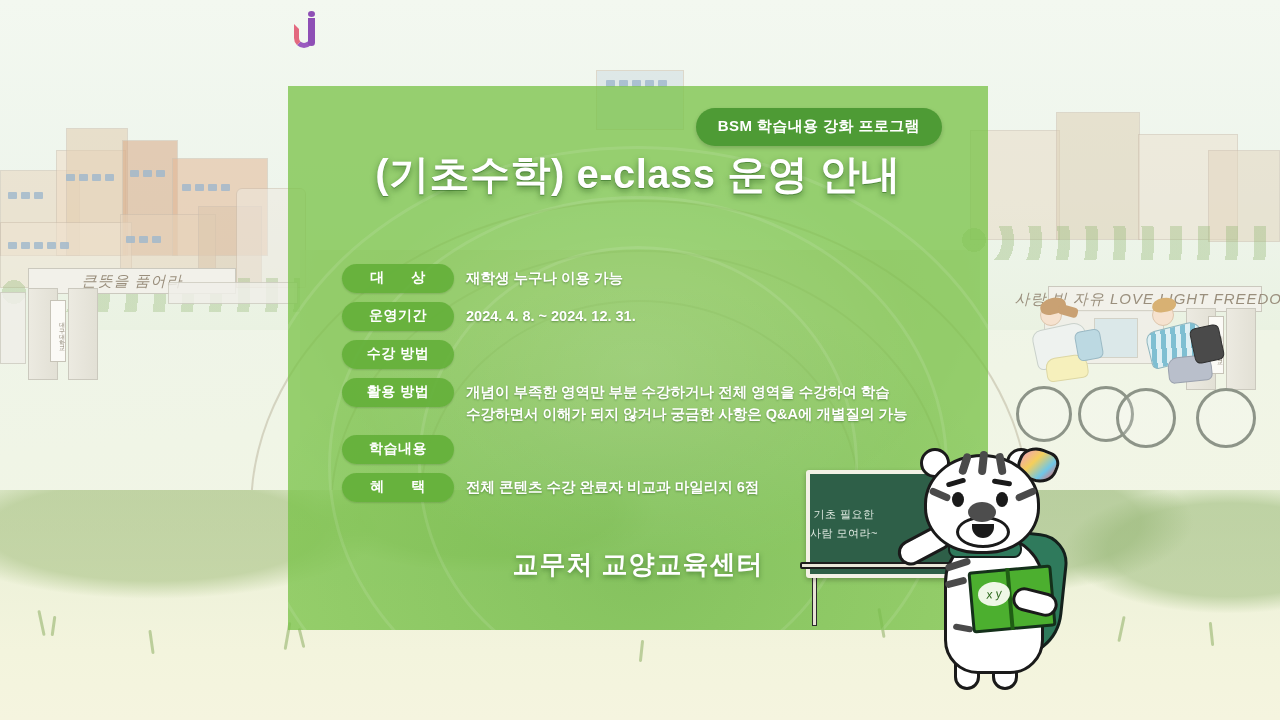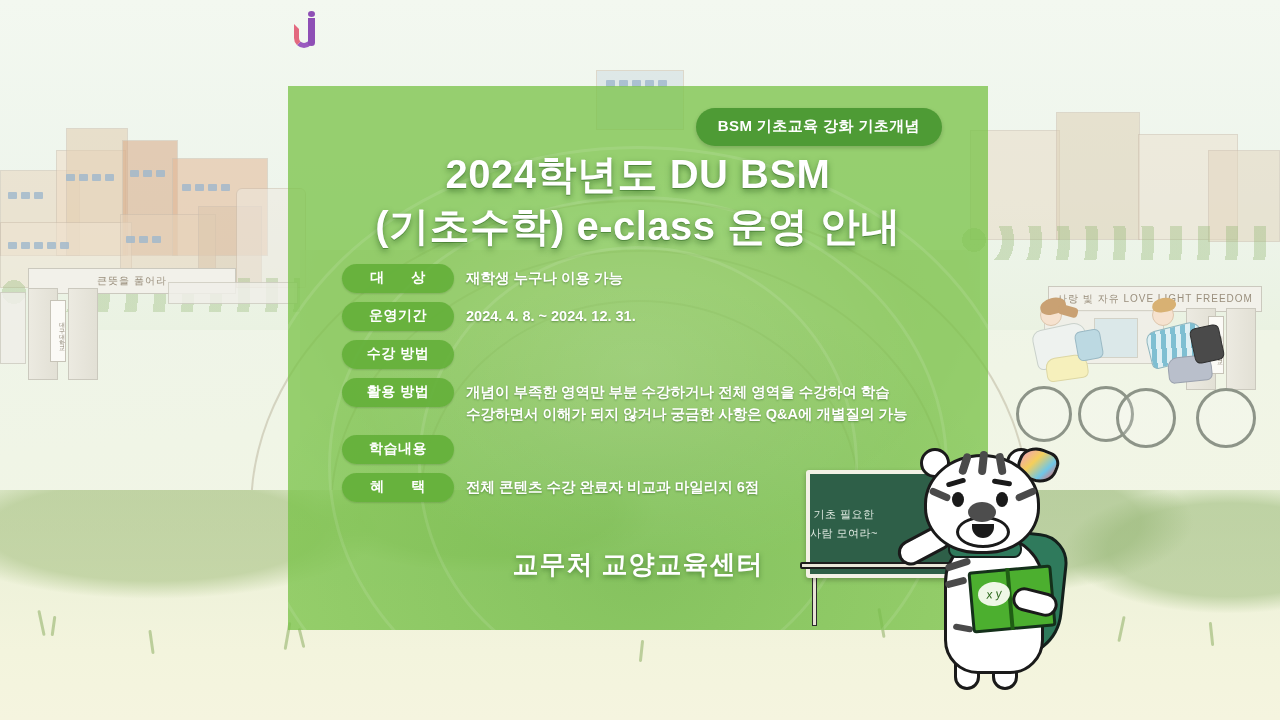--- a/index.html
+++ b/index.html
@@ -87,21 +87,21 @@
     background: #f0efe9;
     border: 1px solid #cfcdc2;
     opacity: .85;
   }
   .gate-lintel {
     position: absolute;
     height: 26px;
     background: #f2f1ea;
     border: 1px solid #cbc9be;
     display: flex; align-items: center; justify-content: center;
-    font-size: 10px; letter-spacing: 1px; color: #9a8f7d; white-space: nowrap;
+    font-size: 15px; letter-spacing: 1px; color: #9a8f7d; white-space: nowrap; font-style: italic;
   }
   .gate-pillar {
     position: absolute; width: 30px;
     background: linear-gradient(90deg, #eceae1, #e2e0d5);
     border: 1px solid #cbc9be;
   }
   .gate-plate {
     position: absolute;
     width: 16px; background: #fbfaf6; border: 1px solid #c6c3b7;
     font-size: 6px; color: #8d8574; text-align: center; line-height: 1.15;
@@ -512,24 +512,23 @@
       <div class="logo-j"></div>
     </div>
   </div>
 
   <div class="panel">
     <div class="panel-glow"></div>
     <div class="panel-arc" style="left:-40px; top:60px;  width:780px; height:640px;"></div>
     <div class="panel-arc" style="left:40px;  top:110px; width:620px; height:540px;"></div>
     <div class="panel-arc" style="left:130px; top:160px; width:440px; height:440px;"></div>
 
-    <div class="badge">BSM 기초교육 강화 기초개념</div>
+    <div class="badge">BSM 학습내용 강화 프로그램</div>
 
     <div class="headline">
-      <div>2024학년도 DU BSM</div>
       <div>(기초수학) e-class 운영 안내</div>
     </div>
 
     <div class="info-list">
       <div class="info-row">
         <div class="info-label">대      상</div>
         <div class="info-value">재학생 누구나 이용 가능</div>
       </div>
       <div class="info-row">
         <div class="info-label">운영기간</div>

